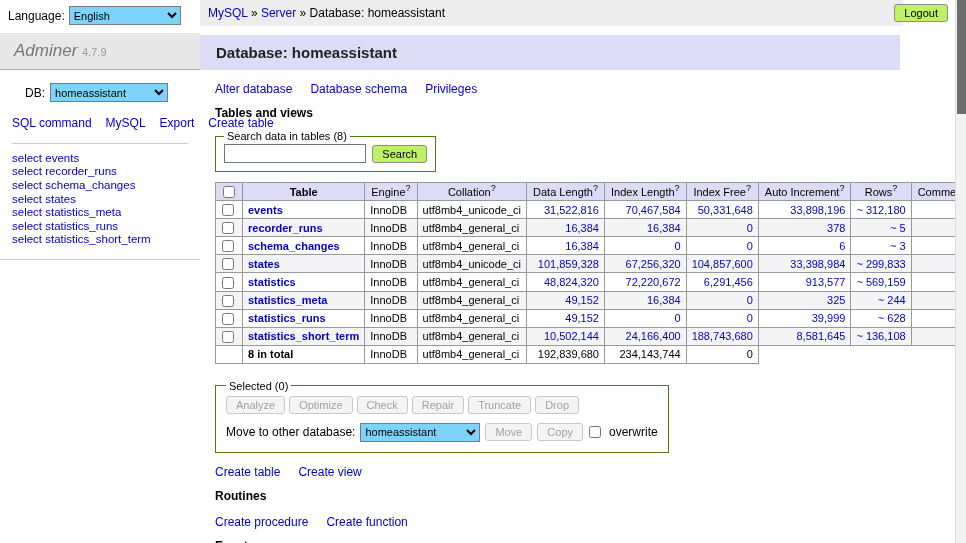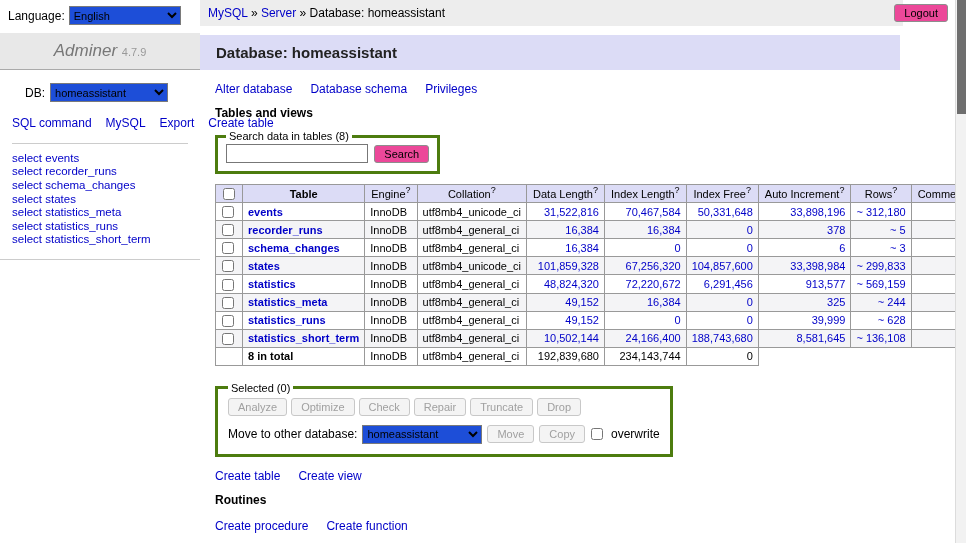--- a/index.html
+++ b/index.html
@@ -7,51 +7,51 @@
     --breadcrumb-bg:#ededed; --sidebar-h1-bg:#e8e8e8; --stripe:#f4f4f6;
   }
   *{box-sizing:border-box;}
   body{margin:0;width:966px;height:543px;overflow:hidden;position:relative;
        font-family:"Liberation Sans",sans-serif;font-size:12px;color:#000;background:#fff;}
   a{color:var(--link);text-decoration:none;cursor:pointer;}
   .bold{font-weight:bold;}
 
   
   .lang-row{position:absolute;top:6px;left:8px;display:flex;align-items:center;gap:4px;}
-  select{font-size:11px;height:19px;border:1px solid #7a7a7a;background:#1d4ed8;}
+  select{font-size:11px;height:19px;border:1px solid #7a7a7a;background:#7dd3fc;}
   .lang-row select{width:112px;}
-  button{font-size:11px;padding:2px 9px;background:#ec4899;border:1px solid #8d8d8d;border-radius:3px;font-family:inherit;}
+  button{font-size:11px;padding:2px 9px;background:#bef264;border:1px solid #8d8d8d;border-radius:3px;font-family:inherit;}
   button:disabled{color:#a0a0a0;background:#f4f4f4;border-color:#c8c8c8;}
   .logout-btn{position:absolute;top:4px;right:18px;}
   .breadcrumb-bar{position:absolute;left:200px;top:0;width:703px;height:26px;background:var(--breadcrumb-bg);
                   display:flex;align-items:center;padding:0 8px;}
   .breadcrumb a{margin:0;}
   .breadcrumb span{color:#000;}
 
   
   #sidebar{position:absolute;left:0;top:33px;width:200px;}
   #sidebar h1{margin:0;padding:8px 14px;background:var(--sidebar-h1-bg);border-bottom:1px solid #aaa;
-              font-size:17px;font-weight:normal;text-align:center;}
+              font-size:17px;font-weight:normal;}
   #sidebar h1 a{color:#777;font-style:italic;}
   .ver{font-size:11px;color:#999;}
   .db-form{padding:13px 25px 0;display:flex;align-items:center;gap:5px;}
   .db-form select{width:118px;}
   .menu-links{margin:12px 12px 0;padding-bottom:10px;border-bottom:1px solid #ccc;line-height:1.55;}
   .menu-links a{margin-right:14px;white-space:nowrap;}
   .table-list{list-style:none;margin:8px 0 0;padding:0 12px 12px;border-bottom:1px solid #ccc;}
   .table-list li{line-height:1.1;margin-bottom:1px;font-size:11.5px;white-space:nowrap;}
 
   
   #main{position:absolute;left:200px;top:26px;width:755px;}
   #main h2{margin:9px 55px 0 0;padding:9px 16px;background:var(--title-bg);
            font-size:15px;font-weight:600;color:#222;}
   .links{margin:12px 0 0 15px;}
   .links a{margin-right:18px;}
   h3{font-size:12px;font-weight:bold;margin:10px 0 0 15px;}
-  fieldset{border:3px solid #4d7c0f;width:fit-content;margin:10px 0 0 15px;padding:2px 8px 8px;}
+  fieldset{border:1px solid #4d7c0f;width:fit-content;margin:10px 0 0 15px;padding:2px 8px 8px;}
   legend{font-size:11px;padding:0 3px;}
   input[type=text]{width:142px;height:19px;border:1px solid #777;font-size:12px;padding:1px 3px;font-family:inherit;}
   .search-fs button{margin-left:3px;}
 
   table{border-collapse:collapse;margin:10px 0 0 15px;font-size:11px;}
   th,td{border:1px solid #999;padding:2px 5px;height:18px;white-space:nowrap;}
   thead th{background:var(--thead-bg);font-weight:normal;text-align:center;padding:2px 6px;}
   tbody th{text-align:left;font-weight:bold;background:#fff;}
   td.num{text-align:right;}
   tbody tr:nth-child(even):not(.total) td{background:var(--stripe);}

